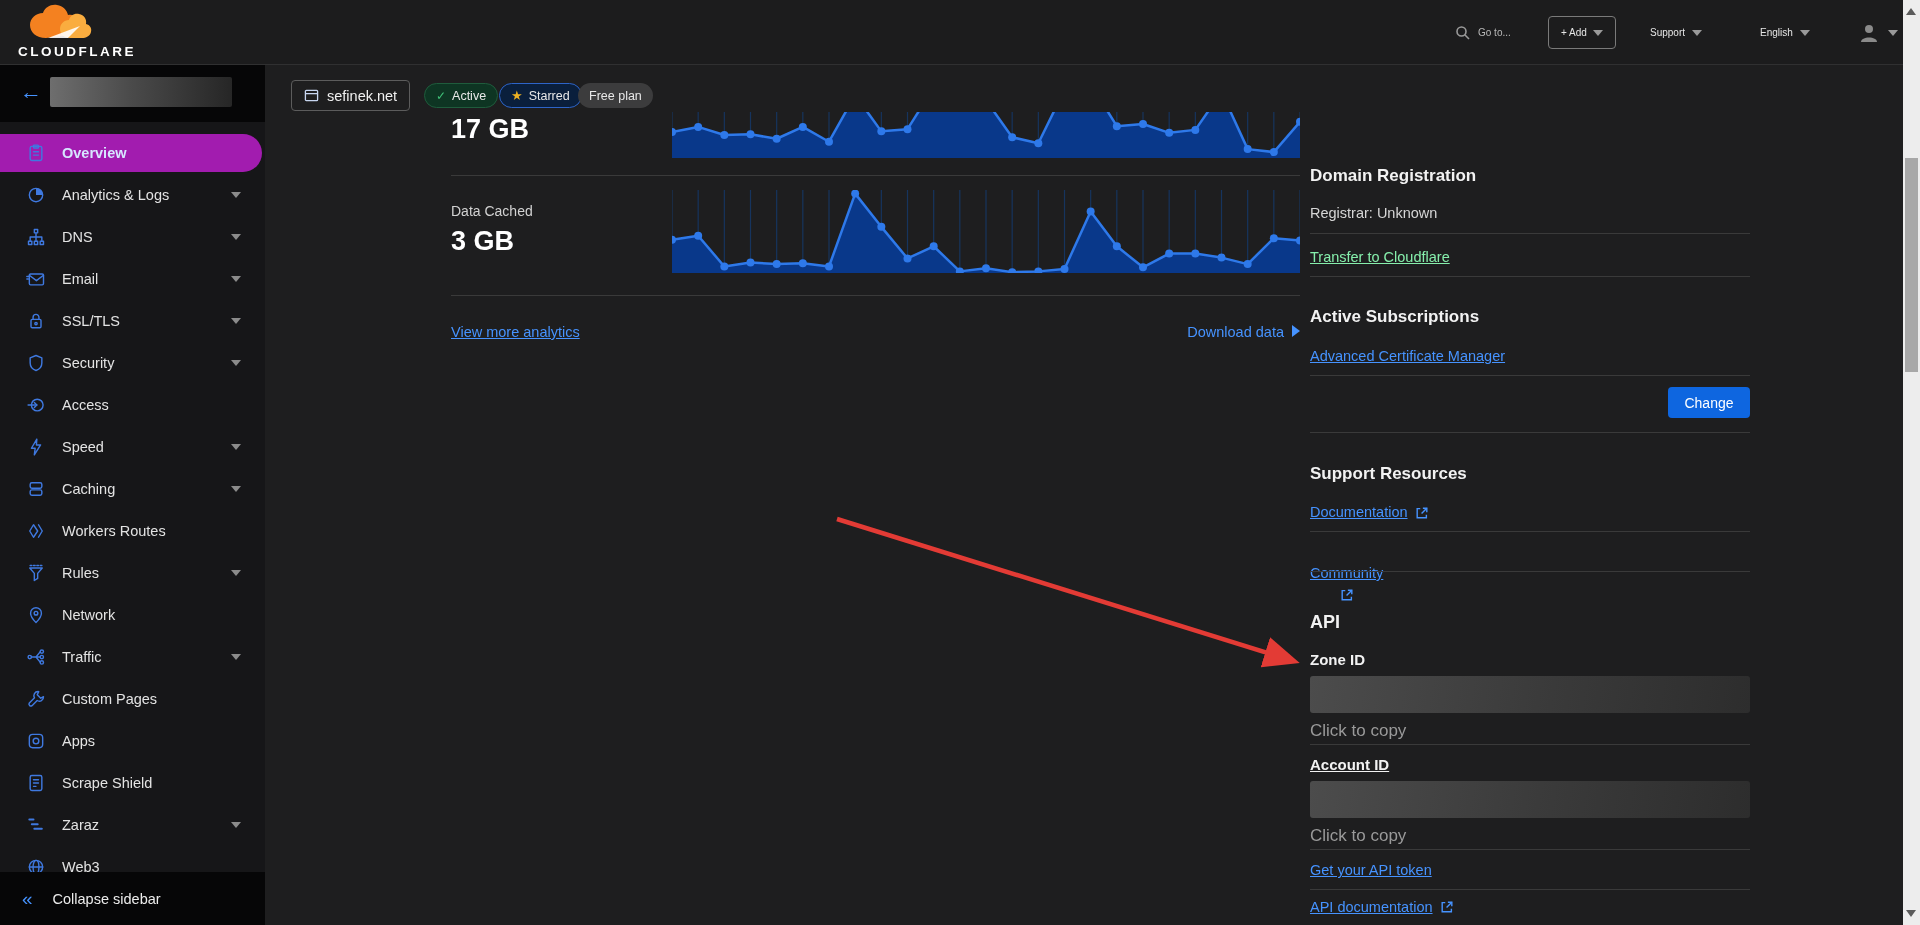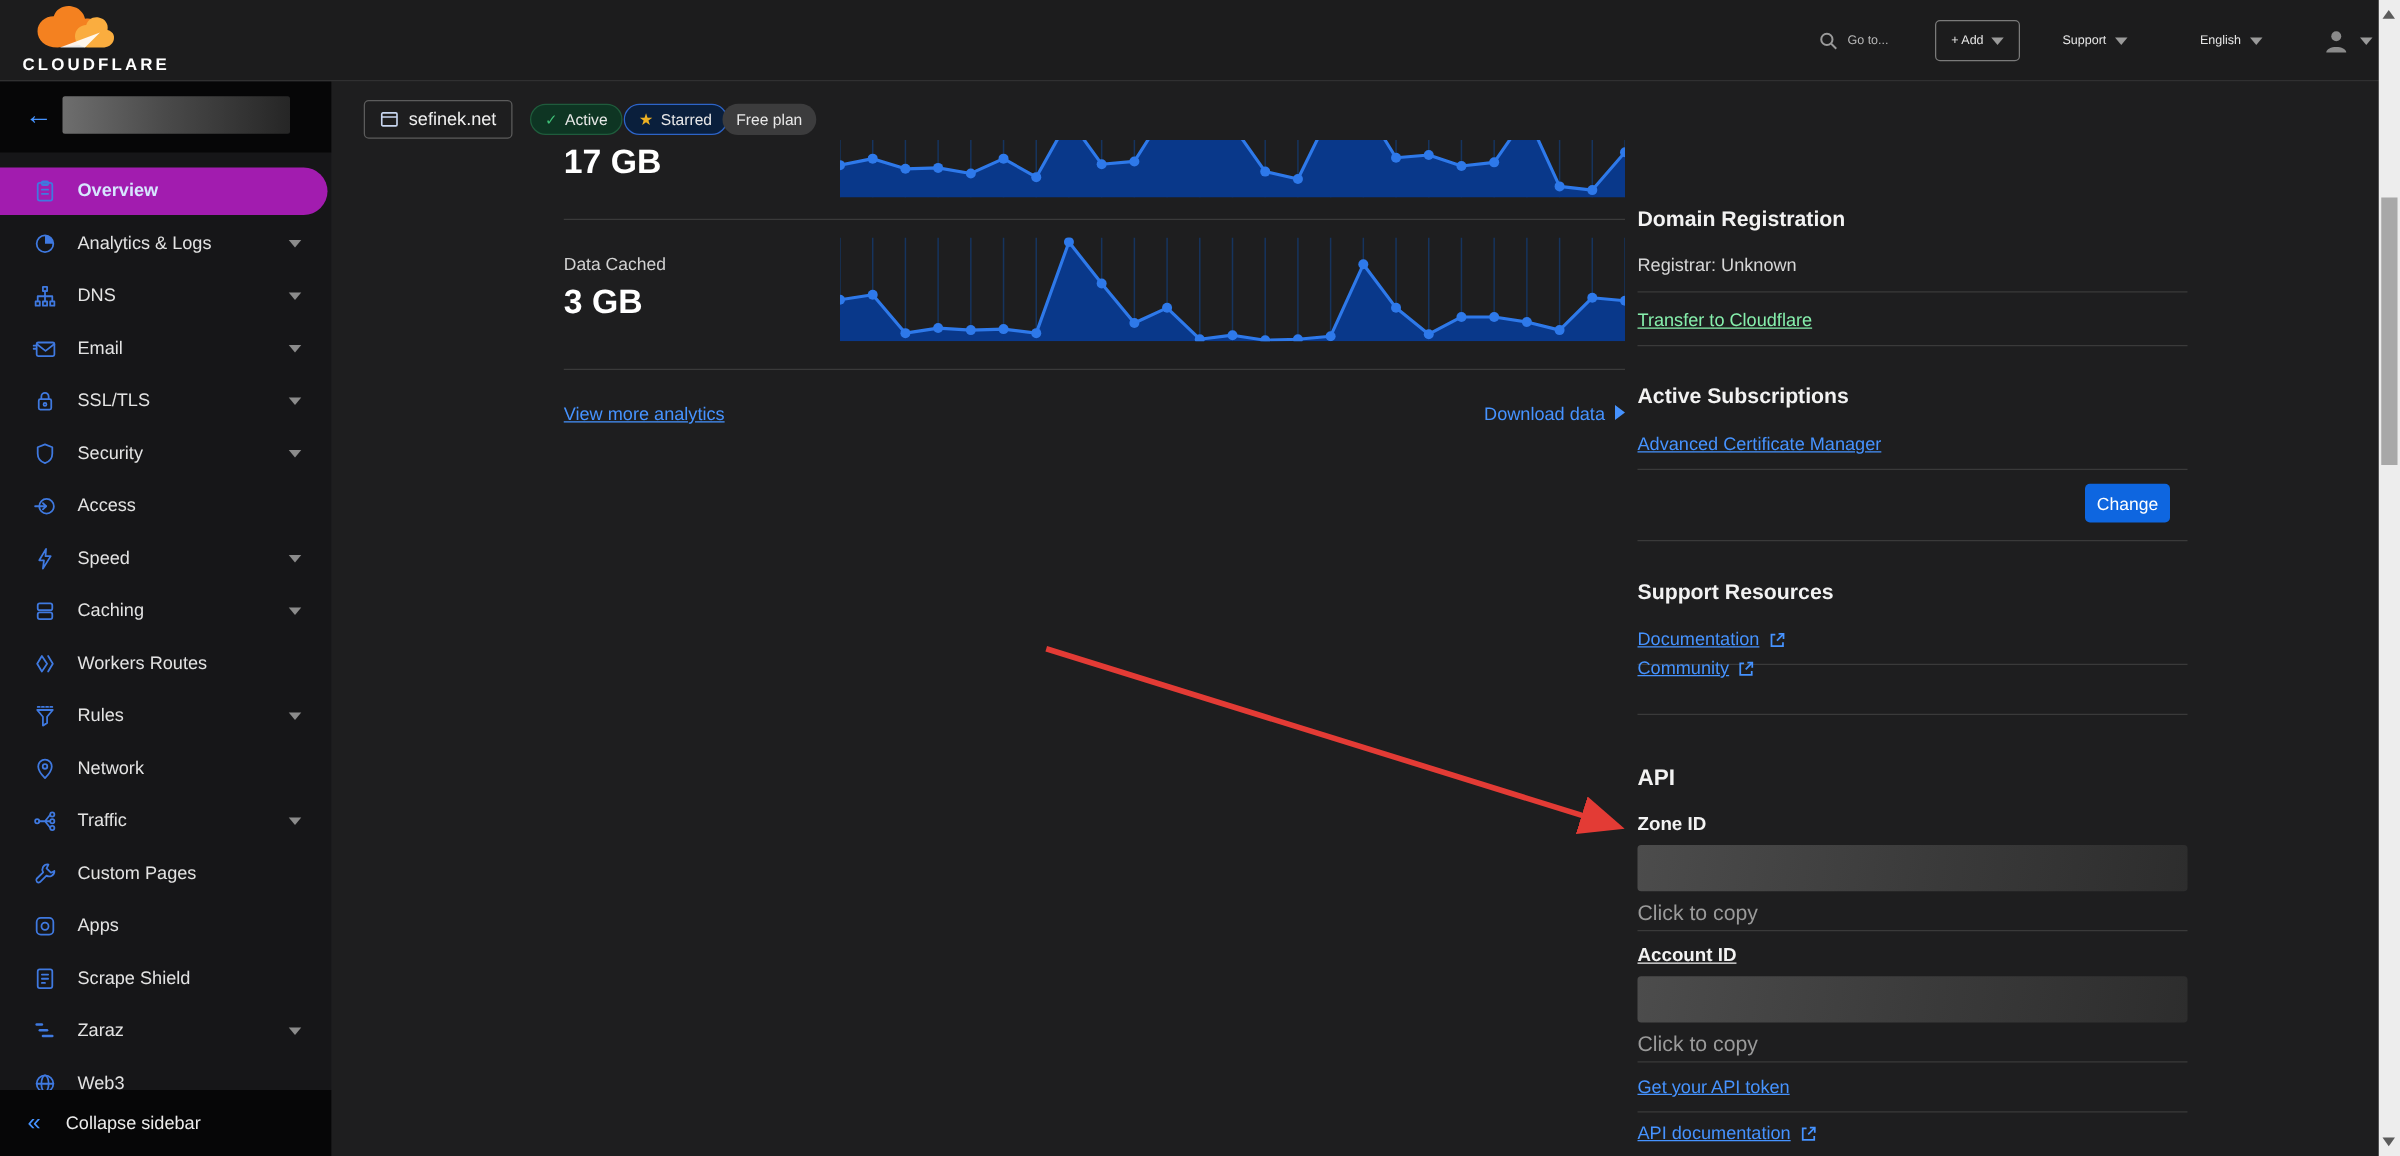--- a/index.html
+++ b/index.html
@@ -76,21 +76,21 @@
   #download-wrap .tri { display:inline-block; width:0; height:0; border-top:6px solid transparent;
                         border-bottom:6px solid transparent; border-left:8px solid #4693ff; margin-left:8px; }
   a.cflink, .cflink { color:#4693ff; font-size:14.5px; text-decoration:underline; cursor:pointer; }
   .graylink { color:#86efac; font-size:14.5px; text-decoration:underline; cursor:pointer; }
 
   
   .rc { left:1310px; position:absolute; }
   .rc-head { color:#f2f2f2; font-weight:bold; font-size:17px; }
   .rc-div { position:absolute; left:1310px; width:440px; height:1px; background:#3a3a3a; }
   .plain { color:#d6d6d6; font-size:14.5px; }
-  #change-btn { position:absolute; left:1668px; top:387px; width:68px; height:31px; background:#0e66e0;
+  #change-btn { position:absolute; left:1668px; top:387px; width:82px; height:31px; background:#0e66e0;
                 color:#fff; border:none; border-radius:4px; font-size:14px; cursor:pointer; }
   .extlink { display:inline-flex; align-items:center; gap:7px; }
   .sub-label { color:#f2f2f2; font-weight:bold; font-size:15px; }
   .copy-box { position:absolute; left:1310px; width:440px; height:37px; border-radius:3px; cursor:pointer;
               background:linear-gradient(100deg,#4c4c4c 0%,#3a3a3a 55%,#2d2d2d 100%); }
   .copy-hint { color:#9a9a9a; font-size:17px; }
 
   #arrow-overlay { position:absolute; left:0; top:0; width:1920px; height:925px;
                    pointer-events:none; z-index:50; }
 </style>
@@ -454,30 +454,30 @@
 <div class="rc" style="top:248px;"><span class="graylink">Transfer to Cloudflare</span></div>
 <div class="rc-div" style="top:276px;"></div>
 
 <div class="rc rc-head" style="top:307px;">Active Subscriptions</div>
 <div class="rc" style="top:347px;"><span class="cflink">Advanced Certificate Manager</span></div>
 <div class="rc-div" style="top:375px;"></div>
 <button id="change-btn">Change</button>
 <div class="rc-div" style="top:432px;"></div>
 
 <div class="rc rc-head" style="top:464px;">Support Resources</div>
-<div class="rc extlink" style="top:504px;">
+<div class="rc extlink" style="top:504px;align-items:flex-end;">
   <span class="cflink">Documentation</span>
   <svg width="14" height="14" viewBox="0 0 16 16">
     <path d="M6 3 H2.5 V13.5 H13 V10" stroke="#4693ff" stroke-width="1.6" fill="none"></path>
     <path d="M9 2.5 H13.5 V7" stroke="#4693ff" stroke-width="1.6" fill="none"></path>
     <line x1="13.5" y1="2.5" x2="7.5" y2="8.5" stroke="#4693ff" stroke-width="1.6"></line>
   </svg>
 </div>
 <div class="rc-div" style="top:531px;"></div>
-<div class="rc extlink" style="top:527px;">
+<div class="rc extlink" style="top:565px;flex-direction:column;">
   <span class="cflink">Community</span>
   <svg width="14" height="14" viewBox="0 0 16 16">
     <path d="M6 3 H2.5 V13.5 H13 V10" stroke="#4693ff" stroke-width="1.6" fill="none"></path>
     <path d="M9 2.5 H13.5 V7" stroke="#4693ff" stroke-width="1.6" fill="none"></path>
     <line x1="13.5" y1="2.5" x2="7.5" y2="8.5" stroke="#4693ff" stroke-width="1.6"></line>
   </svg>
 </div>
 <div class="rc-div" style="top:571px;"></div>
 
 <div class="rc rc-head" style="top:612px; font-size:18px;">API</div>

